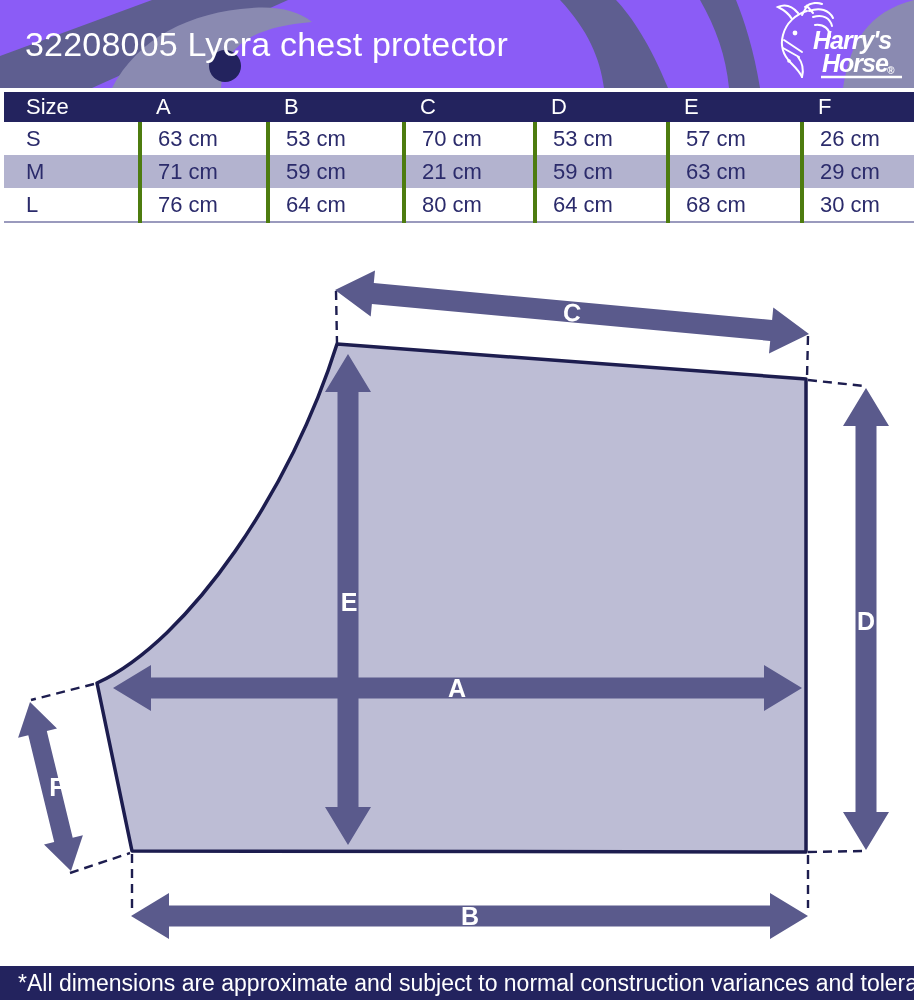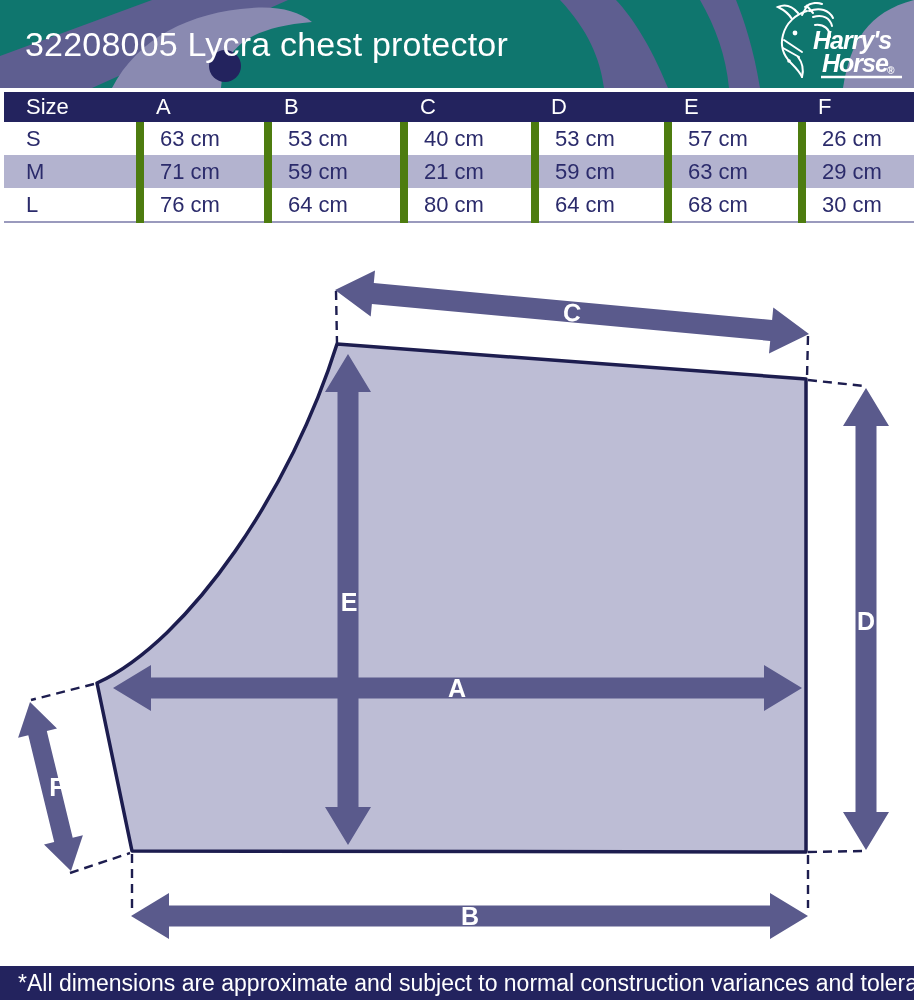--- a/index.html
+++ b/index.html
@@ -1,39 +1,39 @@
 <!DOCTYPE html>
 <html><head>
 <meta charset="utf-8">
 <style>
   html,body{margin:0;padding:0;background:#fff;}
   .page{position:relative;width:914px;height:1000px;overflow:hidden;
         font-family:"Liberation Sans", sans-serif;background:#ffffff;}
 
   
   .banner{position:absolute;left:0;top:0;width:914px;height:88px;
-          background:#0f766e;overflow:hidden;}
+          background:#8b5cf6;overflow:hidden;}
   .banner-deco{position:absolute;left:0;top:0;width:914px;height:88px;}
   .banner-title{position:absolute;left:25px;top:0;height:88px;display:flex;align-items:center;
           color:#ffffff;font-size:34px;font-weight:500;letter-spacing:0.2px;z-index:2;}
   .logo{position:absolute;right:4px;top:2px;width:152px;height:84px;z-index:3;}
   .logo text{fill:#ffffff;font-family:"Liberation Sans",sans-serif;
              font-style:italic;font-weight:bold;letter-spacing:-1px;}
 
   .gap-strip{position:absolute;left:0;top:88px;width:914px;height:4px;background:#ffffff;}
 
   
   .size-table{position:absolute;left:4px;top:92px;width:914px;border-collapse:collapse;
               table-layout:fixed;}
   .size-table th{background:#23235e;color:#ffffff;font-weight:400;text-align:left;
                  font-size:22px;height:30px;padding:0 0 0 16px;}
   .size-table th:first-child{padding-left:22px;}
   .size-table td{color:#2b2b6b;font-size:22px;height:33px;padding:0 0 0 16px;text-align:left;}
   .size-table td:first-child{padding-left:22px;}
-  .size-table td + td{border-left:8px solid #4d7c0f;}
+  .size-table td + td{border-left:4px solid #4d7c0f;}
   .size-table tbody tr:nth-child(odd){background:#ffffff;}
   .size-table tbody tr:nth-child(even){background:#b3b3cf;}
   .size-table{border-bottom:2px solid #9a9abd;}
 
   
   .diagram{position:absolute;left:0;top:254px;width:914px;height:712px;}
   .panel-shape{fill:#bdbdd5;stroke:#1d1d4f;stroke-width:3.5;stroke-linejoin:round;}
   .dash{stroke:#1d1d4f;stroke-width:2.4;stroke-dasharray:9 6;fill:none;stroke-linecap:butt;}
   .arrow{fill:#5a5a8c;}
   .dim-label{fill:#ffffff;font-size:25px;font-weight:bold;text-anchor:middle;
@@ -103,21 +103,21 @@
         <th>D</th>
         <th>E</th>
         <th>F</th>
       </tr>
     </thead>
     <tbody>
       <tr>
         <td>S</td>
         <td>63 cm</td>
         <td>53 cm</td>
-        <td>40 cm</td>
+        <td>70 cm</td>
         <td>53 cm</td>
         <td>57 cm</td>
         <td>26 cm</td>
       </tr>
       <tr>
         <td>M</td>
         <td>71 cm</td>
         <td>59 cm</td>
         <td>21 cm</td>
         <td>59 cm</td>

